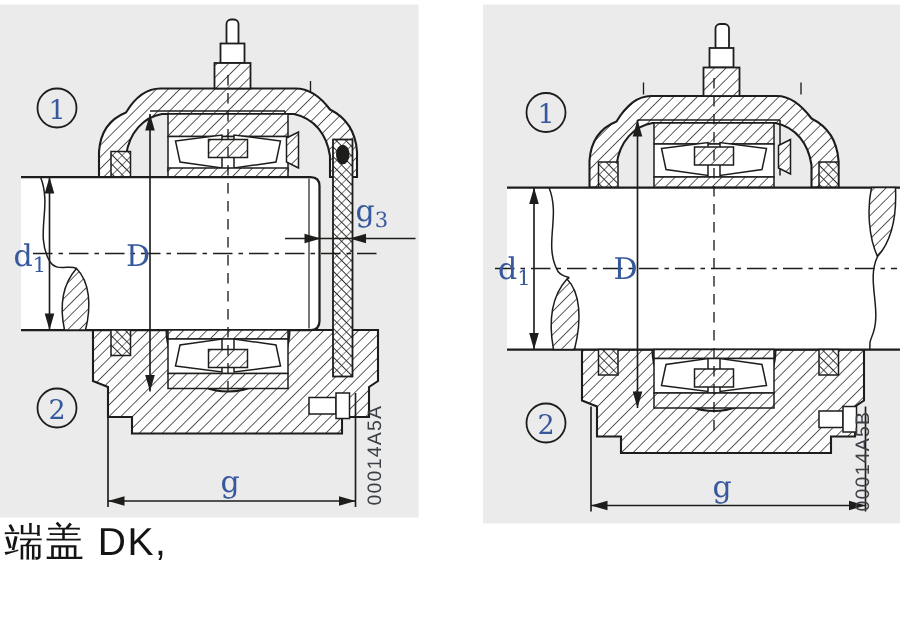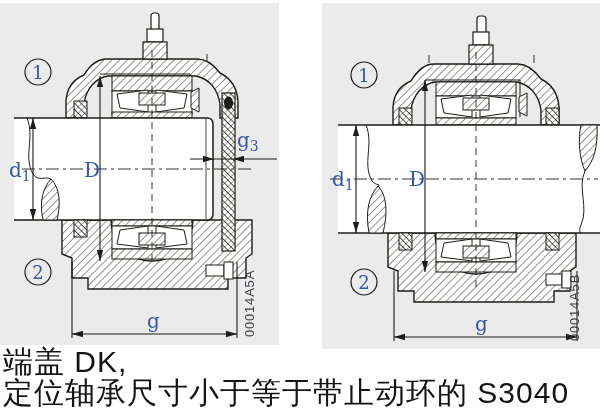--- a/index.html
+++ b/index.html
@@ -1,19 +1,19 @@
 <!DOCTYPE html>
 <html><head>
 <meta charset="utf-8">
 <style>
   html,body{margin:0;padding:0;}
   body{width:600px;height:418px;background:#ffffff;position:relative;overflow:hidden;
        font-family:"Liberation Sans",sans-serif;}
   .stage{position:absolute;left:0;top:0;width:600px;height:418px;}
-  .caption{position:absolute;left:3px;top:346px;font-size:30px;line-height:31px;
+  .caption{position:absolute;left:3px;top:346px;font-size:26px;line-height:31px;
            letter-spacing:1px;color:#141414;white-space:nowrap;}
   text{user-select:none;}
   .dimlab{font-family:"DejaVu Serif","Liberation Serif",serif;}
   .codelab{font-family:"Liberation Sans",sans-serif;}
 </style>
 </head>
 <body>
 
 <div class="stage">
 <svg width="600" height="418" viewBox="0 0 600 418">
@@ -225,15 +225,14 @@
       <circle cx="364" cy="282" r="13" fill="none" stroke="#1d1d1b" stroke-width="1.2"></circle>
       <text class="dimlab" x="364" y="289" font-size="18" text-anchor="middle" fill="#36589c">2</text>
     </g>
 
     <text class="codelab" transform="translate(579,341) rotate(-90)" font-size="13" letter-spacing="0.8" fill="#3c4046">00014A5B</text>
   </g>
 </svg>
 
 <div class="caption">
   <div>端盖 DK,</div>
-  <div>定位轴承尺寸小于等于带止动环的 S3040</div>
 </div>
 </div>
 
 </body></html>

